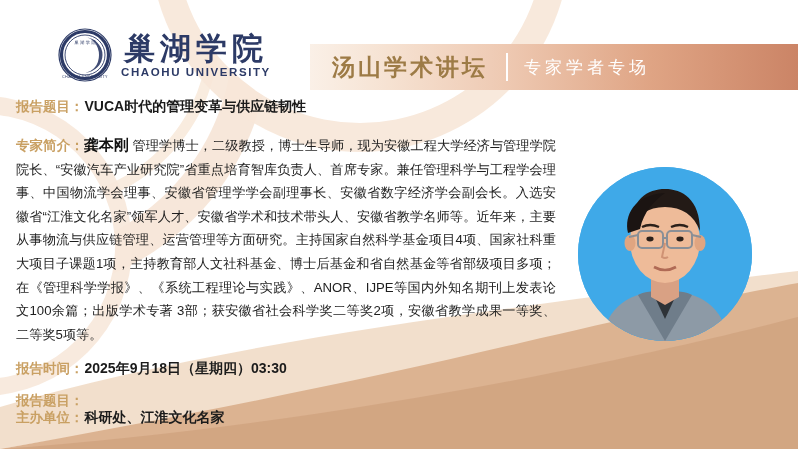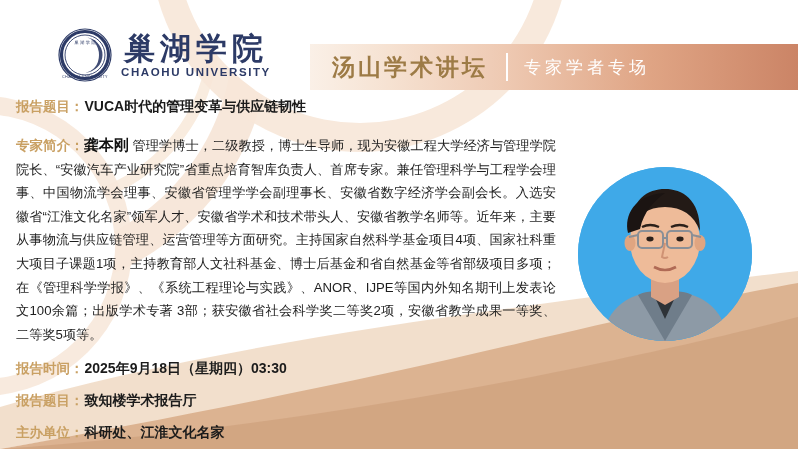--- a/index.html
+++ b/index.html
@@ -153,21 +153,21 @@
     width: 174px; height: 174px; border-radius: 50%;
     overflow: hidden; background: #3fa9e8;
   }
 
   .info-row {
     position: absolute; left: 16px;
     display: flex; align-items: baseline; gap: 1px;
   }
   #row-time { top: 360px; }
   #row-place { top: 392px; }
-  #row-org { top: 424px; }
+  #row-org { top: 409px; }
 </style>
 </head>
 <body>
 
 <div id="poster">
 
   <div class="deco arc-big"></div>
   <div class="deco arc-big-inner"></div>
   <div class="deco arc-ring"></div>
   <div class="deco arc-logo"></div>
@@ -256,20 +256,19 @@
       <path d="M76,100 Q87,106 98,100" stroke="#b06a55" stroke-width="2.6" fill="none"></path>
     </svg>
   </div>
 
   <div class="info-row" id="row-time">
     <span class="label">报告时间：</span>
     <span class="value-strong">2025年9月18日（星期四）03:30</span>
   </div>
   <div class="info-row" id="row-place">
     <span class="label">报告题目：</span>
-    <span class="value-strong">致知楼学术报告厅</span>
   </div>
   <div class="info-row" id="row-org">
     <span class="label">主办单位：</span>
     <span class="value-strong">科研处、江淮文化名家</span>
   </div>
 
 </div>
 
 </body></html>

